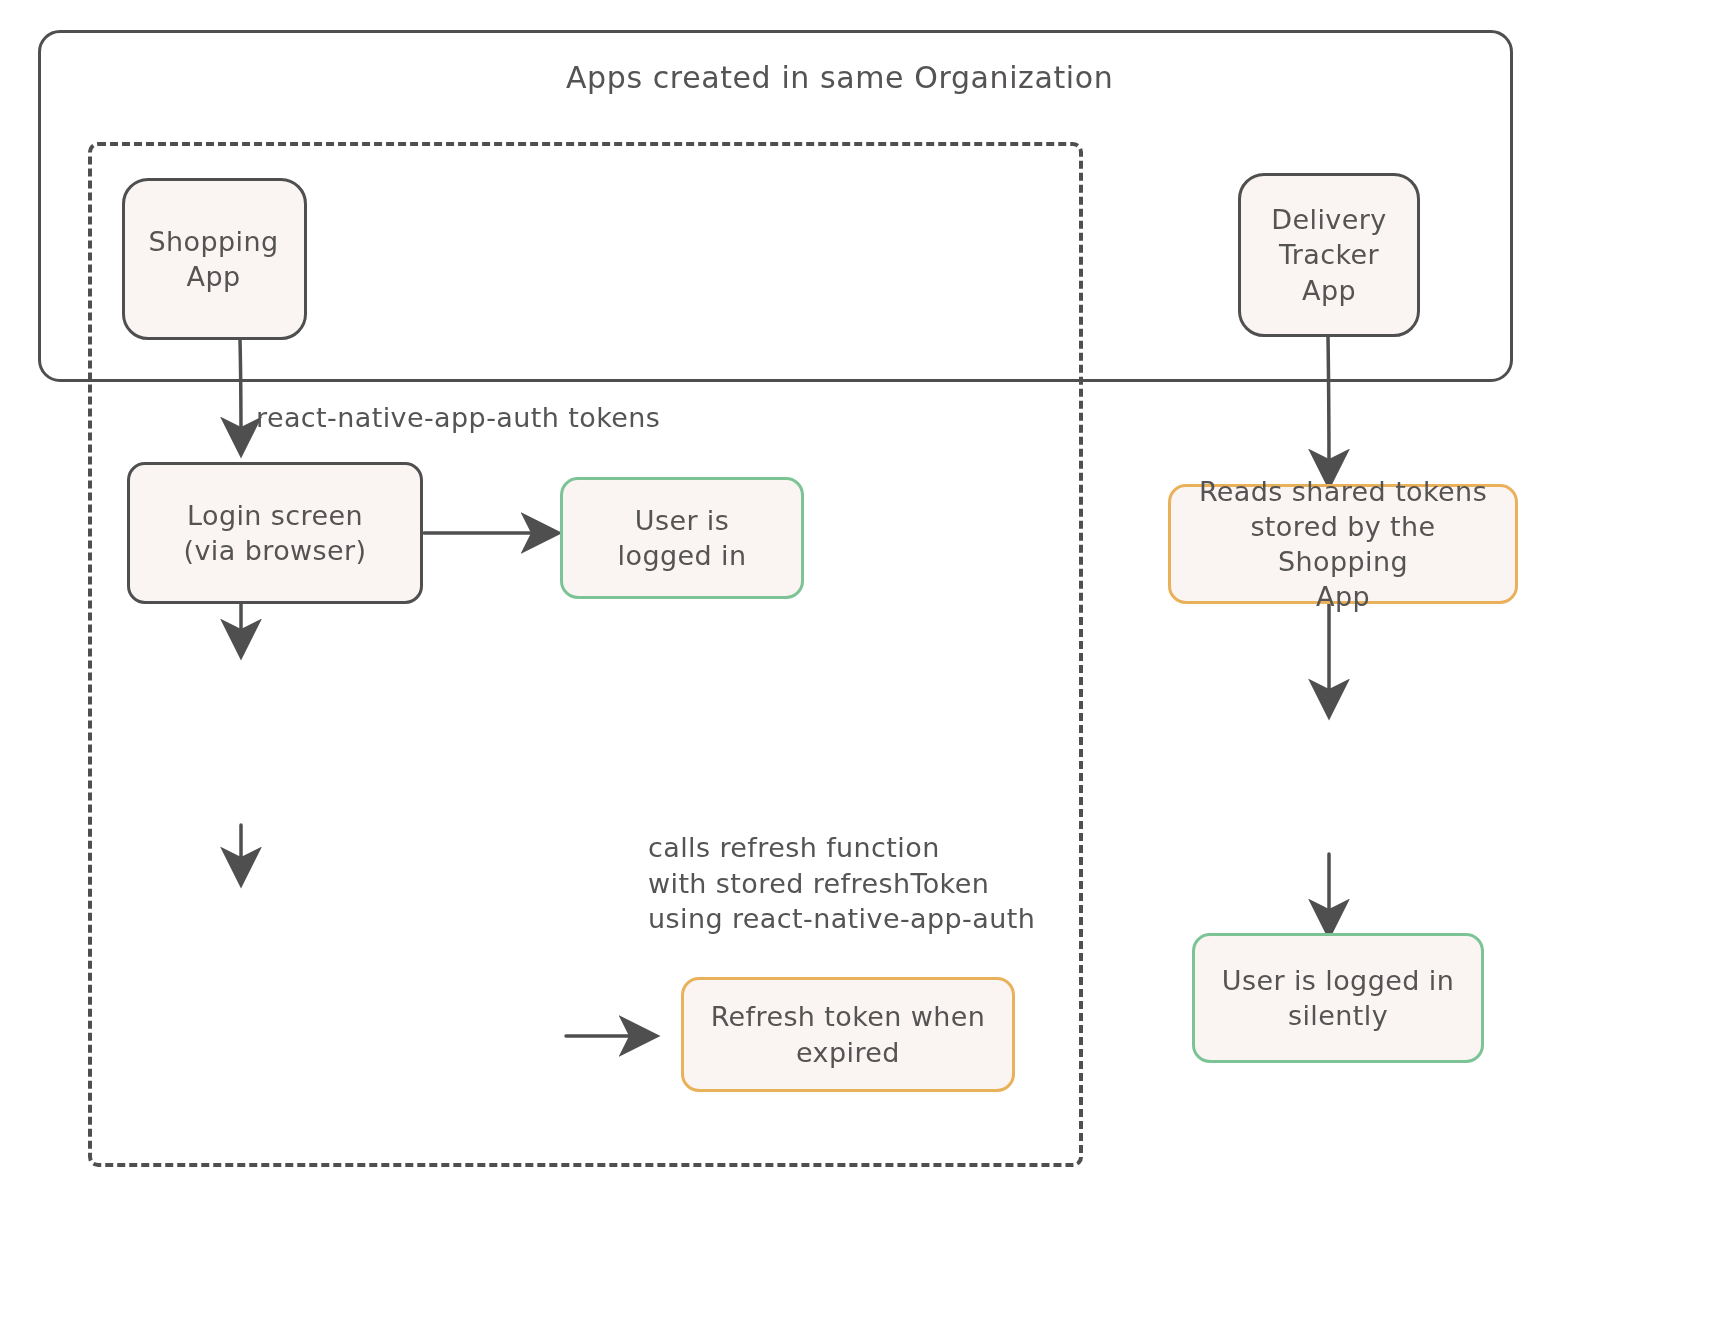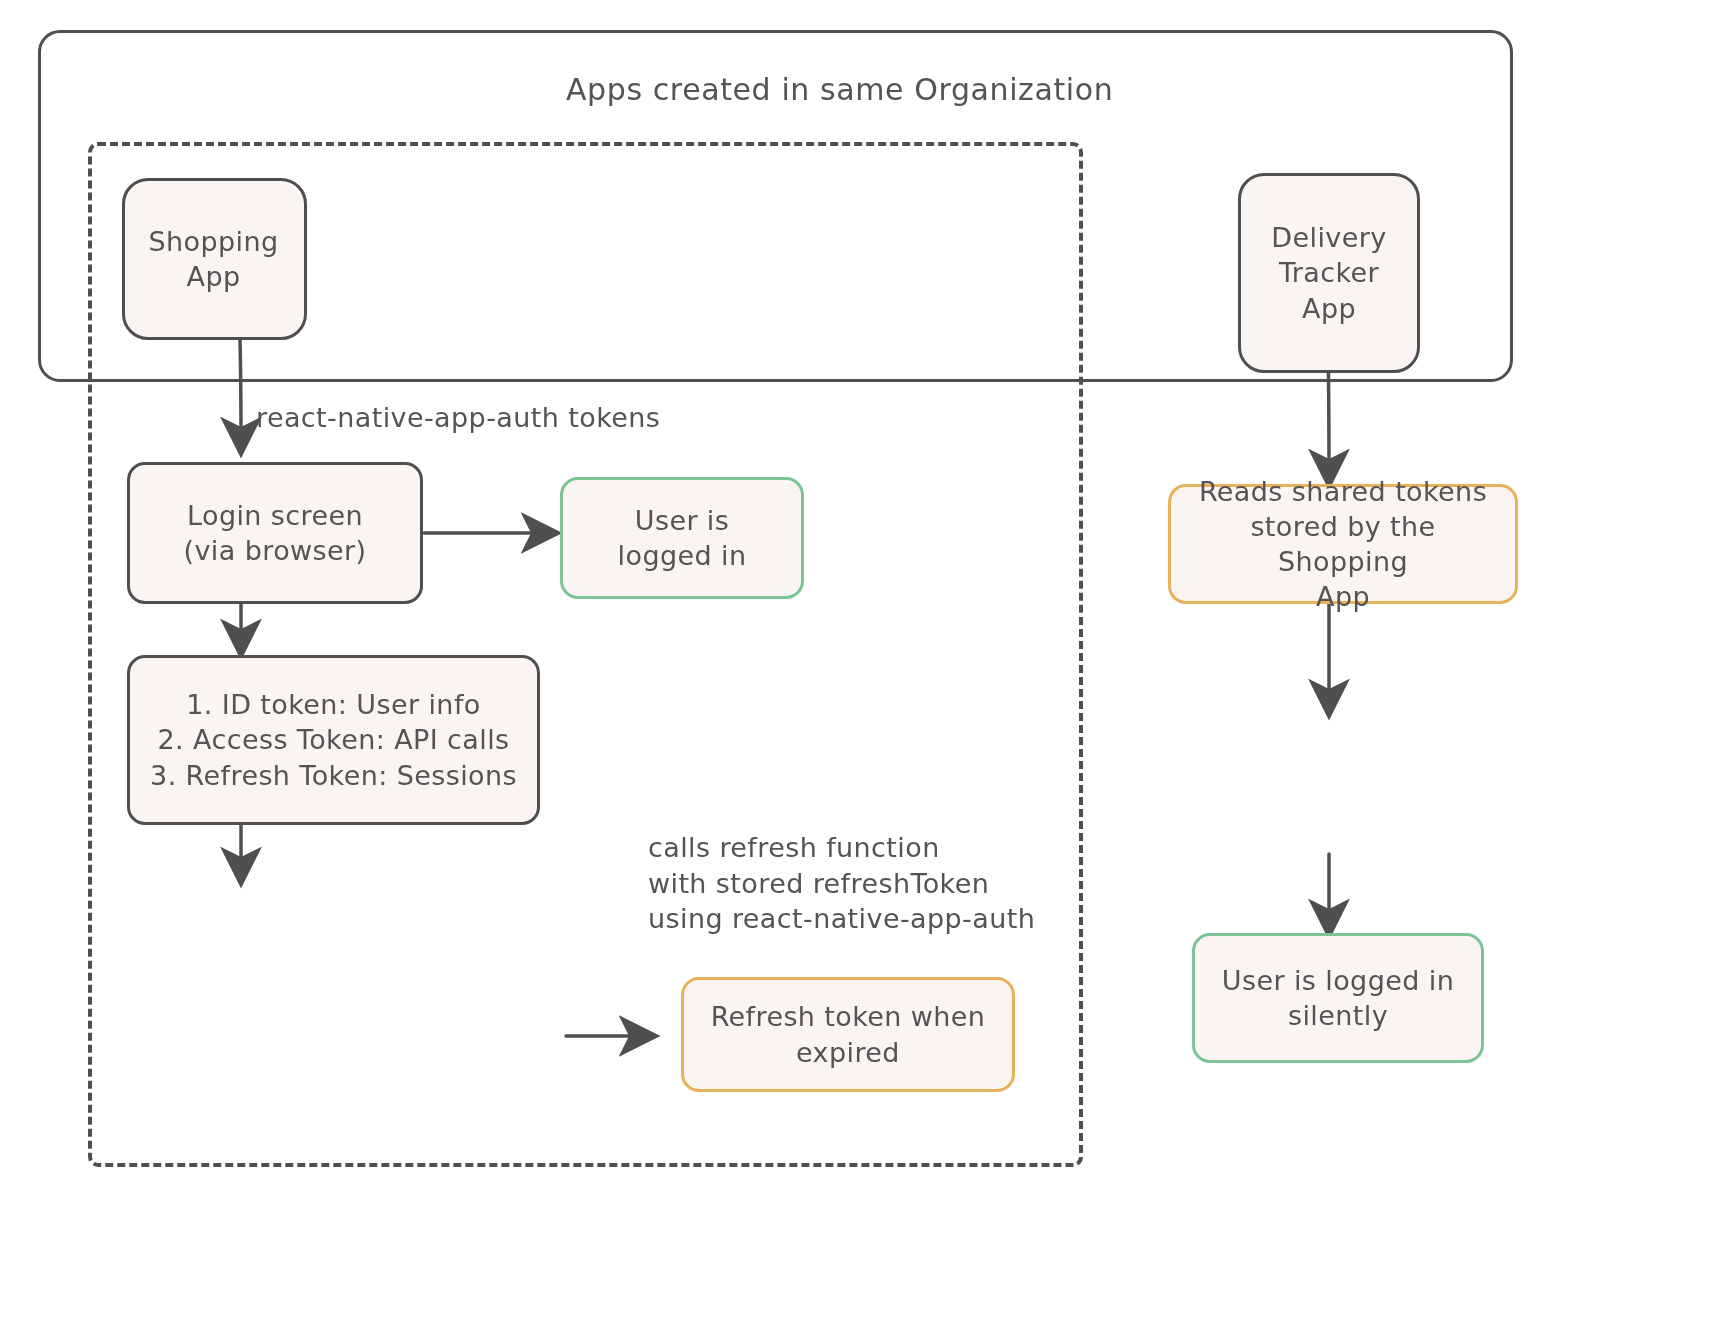--- a/index.html
+++ b/index.html
@@ -98,50 +98,45 @@
 
       <path d="M1328,337 C1329,400 1329,440 1329,480" marker-end="url(#arrow)"></path>
 
       <path d="M1329,604 C1329,650 1329,680 1329,710" marker-end="url(#arrow)"></path>
 
       <path d="M1329,854 C1329,890 1329,910 1329,930" marker-end="url(#arrow)"></path>
     </g>
   </svg>
 
   <div class="group-solid" style="left:38px;top:30px;width:1475px;height:352px;"></div>
-  <div class="group-title" style="left:566px;top:72px;">Apps created in same Organization</div>
+  <div class="group-title" style="left:566px;top:60px;">Apps created in same Organization</div>
 
   <div class="group-dashed" style="left:88px;top:142px;width:995px;height:1025px;"></div>
 
   <div class="node app" style="left:122px;top:178px;width:185px;height:162px;padding-left:8px;">
     <span>Shopping
 App</span>
   </div>
 
-  <div class="node app" style="left:1238px;top:173px;width:182px;height:200px;">
+  <div class="node app" style="left:1238px;top:173px;width:182px;height:164px;">
     <span>Delivery
 Tracker
 App</span>
   </div>
 
   <div class="node" style="left:127px;top:462px;width:296px;height:142px;">
     <span>Login screen
 (via browser)</span>
   </div>
 
   <div class="node green" style="left:560px;top:477px;width:244px;height:122px;align-items:center;">
     <span>User is
 logged in</span>
   </div>
 
-  <div class="node" style="left:127px;top:655px;width:413px;height:170px;">
-    <span>1. ID token: User info
-2. Access Token: API calls
-3. Refresh Token: Sessions</span>
-  </div>
 
 
   <div class="node amber" style="left:661px;top:977px;width:334px;height:115px;">
     <span>Refresh token when
 expired</span>
   </div>
 
   <div class="node amber" style="left:1148px;top:484px;width:350px;height:120px;">
     <span>Reads shared tokens
 stored by the Shopping

